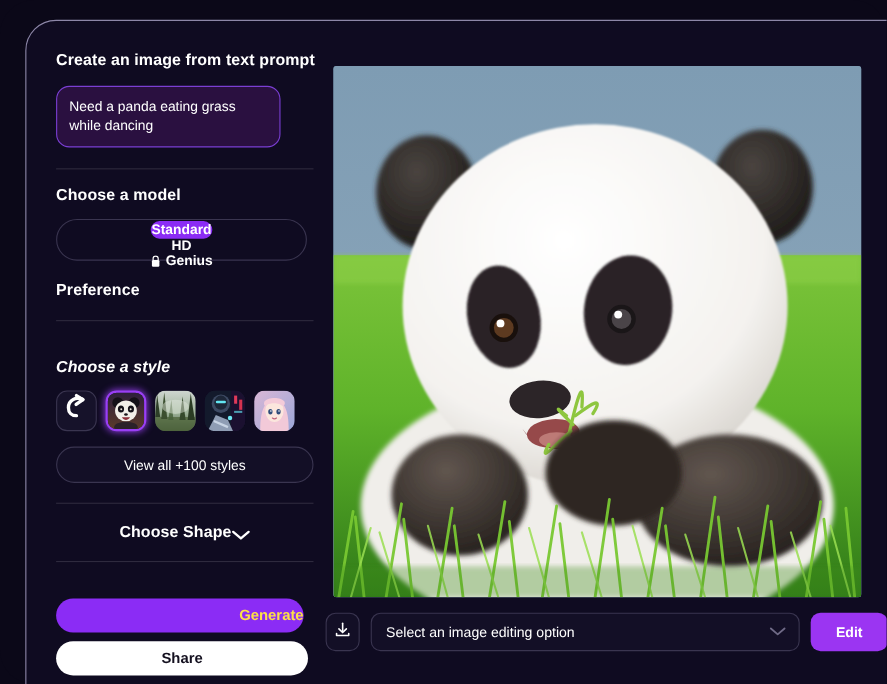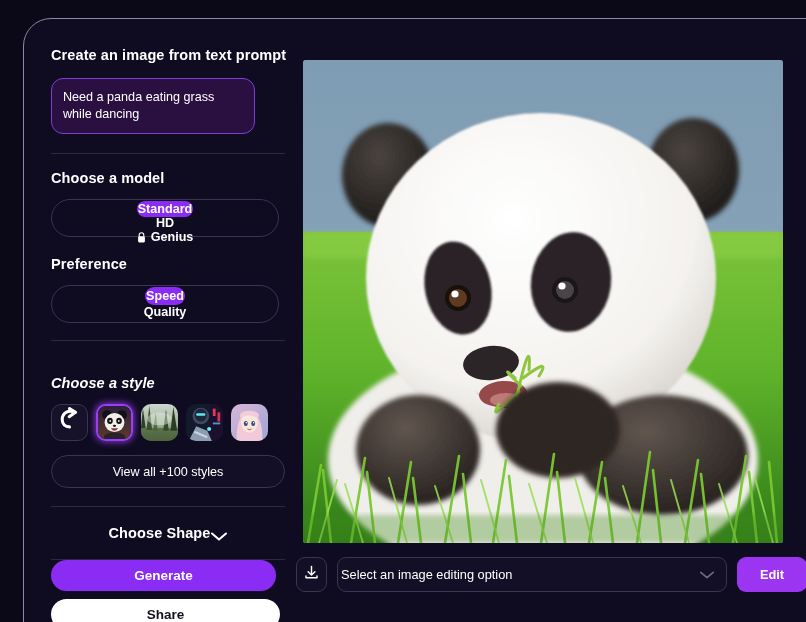--- a/index.html
+++ b/index.html
@@ -147,24 +147,25 @@
   .div3 { margin-top: 16px; }
 
   .btn {
     height: 31px;
     border-radius: 16px;
     display: flex; align-items: center; justify-content: center;
     font-size: 13.5px;
     font-weight: bold;
   }
   .btn-generate {
-    margin-top: 0;
+    margin-top: 33px;
     width: 225px;
     background: #8b2cf5;
-    color: #ffffff;
+    color: #fde047;
+    justify-content: flex-end;
   }
   .btn-share {
     margin-top: 8px;
     width: 229px;
     background: #ffffff;
     color: #14101f;
   }
 
   
   .image-wrap {
@@ -191,21 +192,21 @@
     border-radius: 9px;
     background: #130f26;
     display: flex; align-items: center; justify-content: center;
   }
   .sel-box {
     width: 390px; height: 35px;
     border: 1px solid #3a3550;
     border-radius: 9px;
     background: #130f26;
     display: flex; align-items: center;
-    padding: 0 11px 0 3px;
+    padding: 0 11px 0 13px;
     justify-content: space-between;
   }
   .sel-text {
     color: #ffffff;
     font-size: 12.8px;
     font-weight: 500;
   }
   .edit-btn {
     width: 70px; height: 35px;
     background: #9b35f2;
@@ -246,28 +247,20 @@
               <path d="M2.2 4.4V3.1a2.3 2.3 0 0 1 4.6 0v1.3" fill="none" stroke="#ffffff" stroke-width="1.1"></path>
               <rect x="1.1" y="4.3" width="6.8" height="6.1" rx="1.1" fill="#ffffff"></rect>
             </svg>
           </span>
           <span>Genius</span>
         </div>
       </div>
 
       <div class="section-title lbl-pref">Preference</div>
 
-      <div class="seg pref">
-        <div class="seg-item active">
-          <span>Speed</span>
-        </div>
-        <div class="seg-item">
-          <span>Quality</span>
-        </div>
-      </div>
 
       <div class="divider div2" style="margin-top:17px"></div>
 
       <div class="section-title lbl-style">Choose a style</div>
 
       <div class="thumbs">
 
         <div class="thumb none">
           <svg viewBox="0 0 24 24" width="15" height="15" style="position:static" aria-hidden="true">
             <path d="M16 5c-4 -2 -9 0 -9 5 0 3 2 5 5 5" fill="none" stroke="#ffffff" stroke-width="2.1" stroke-linecap="round"></path>

